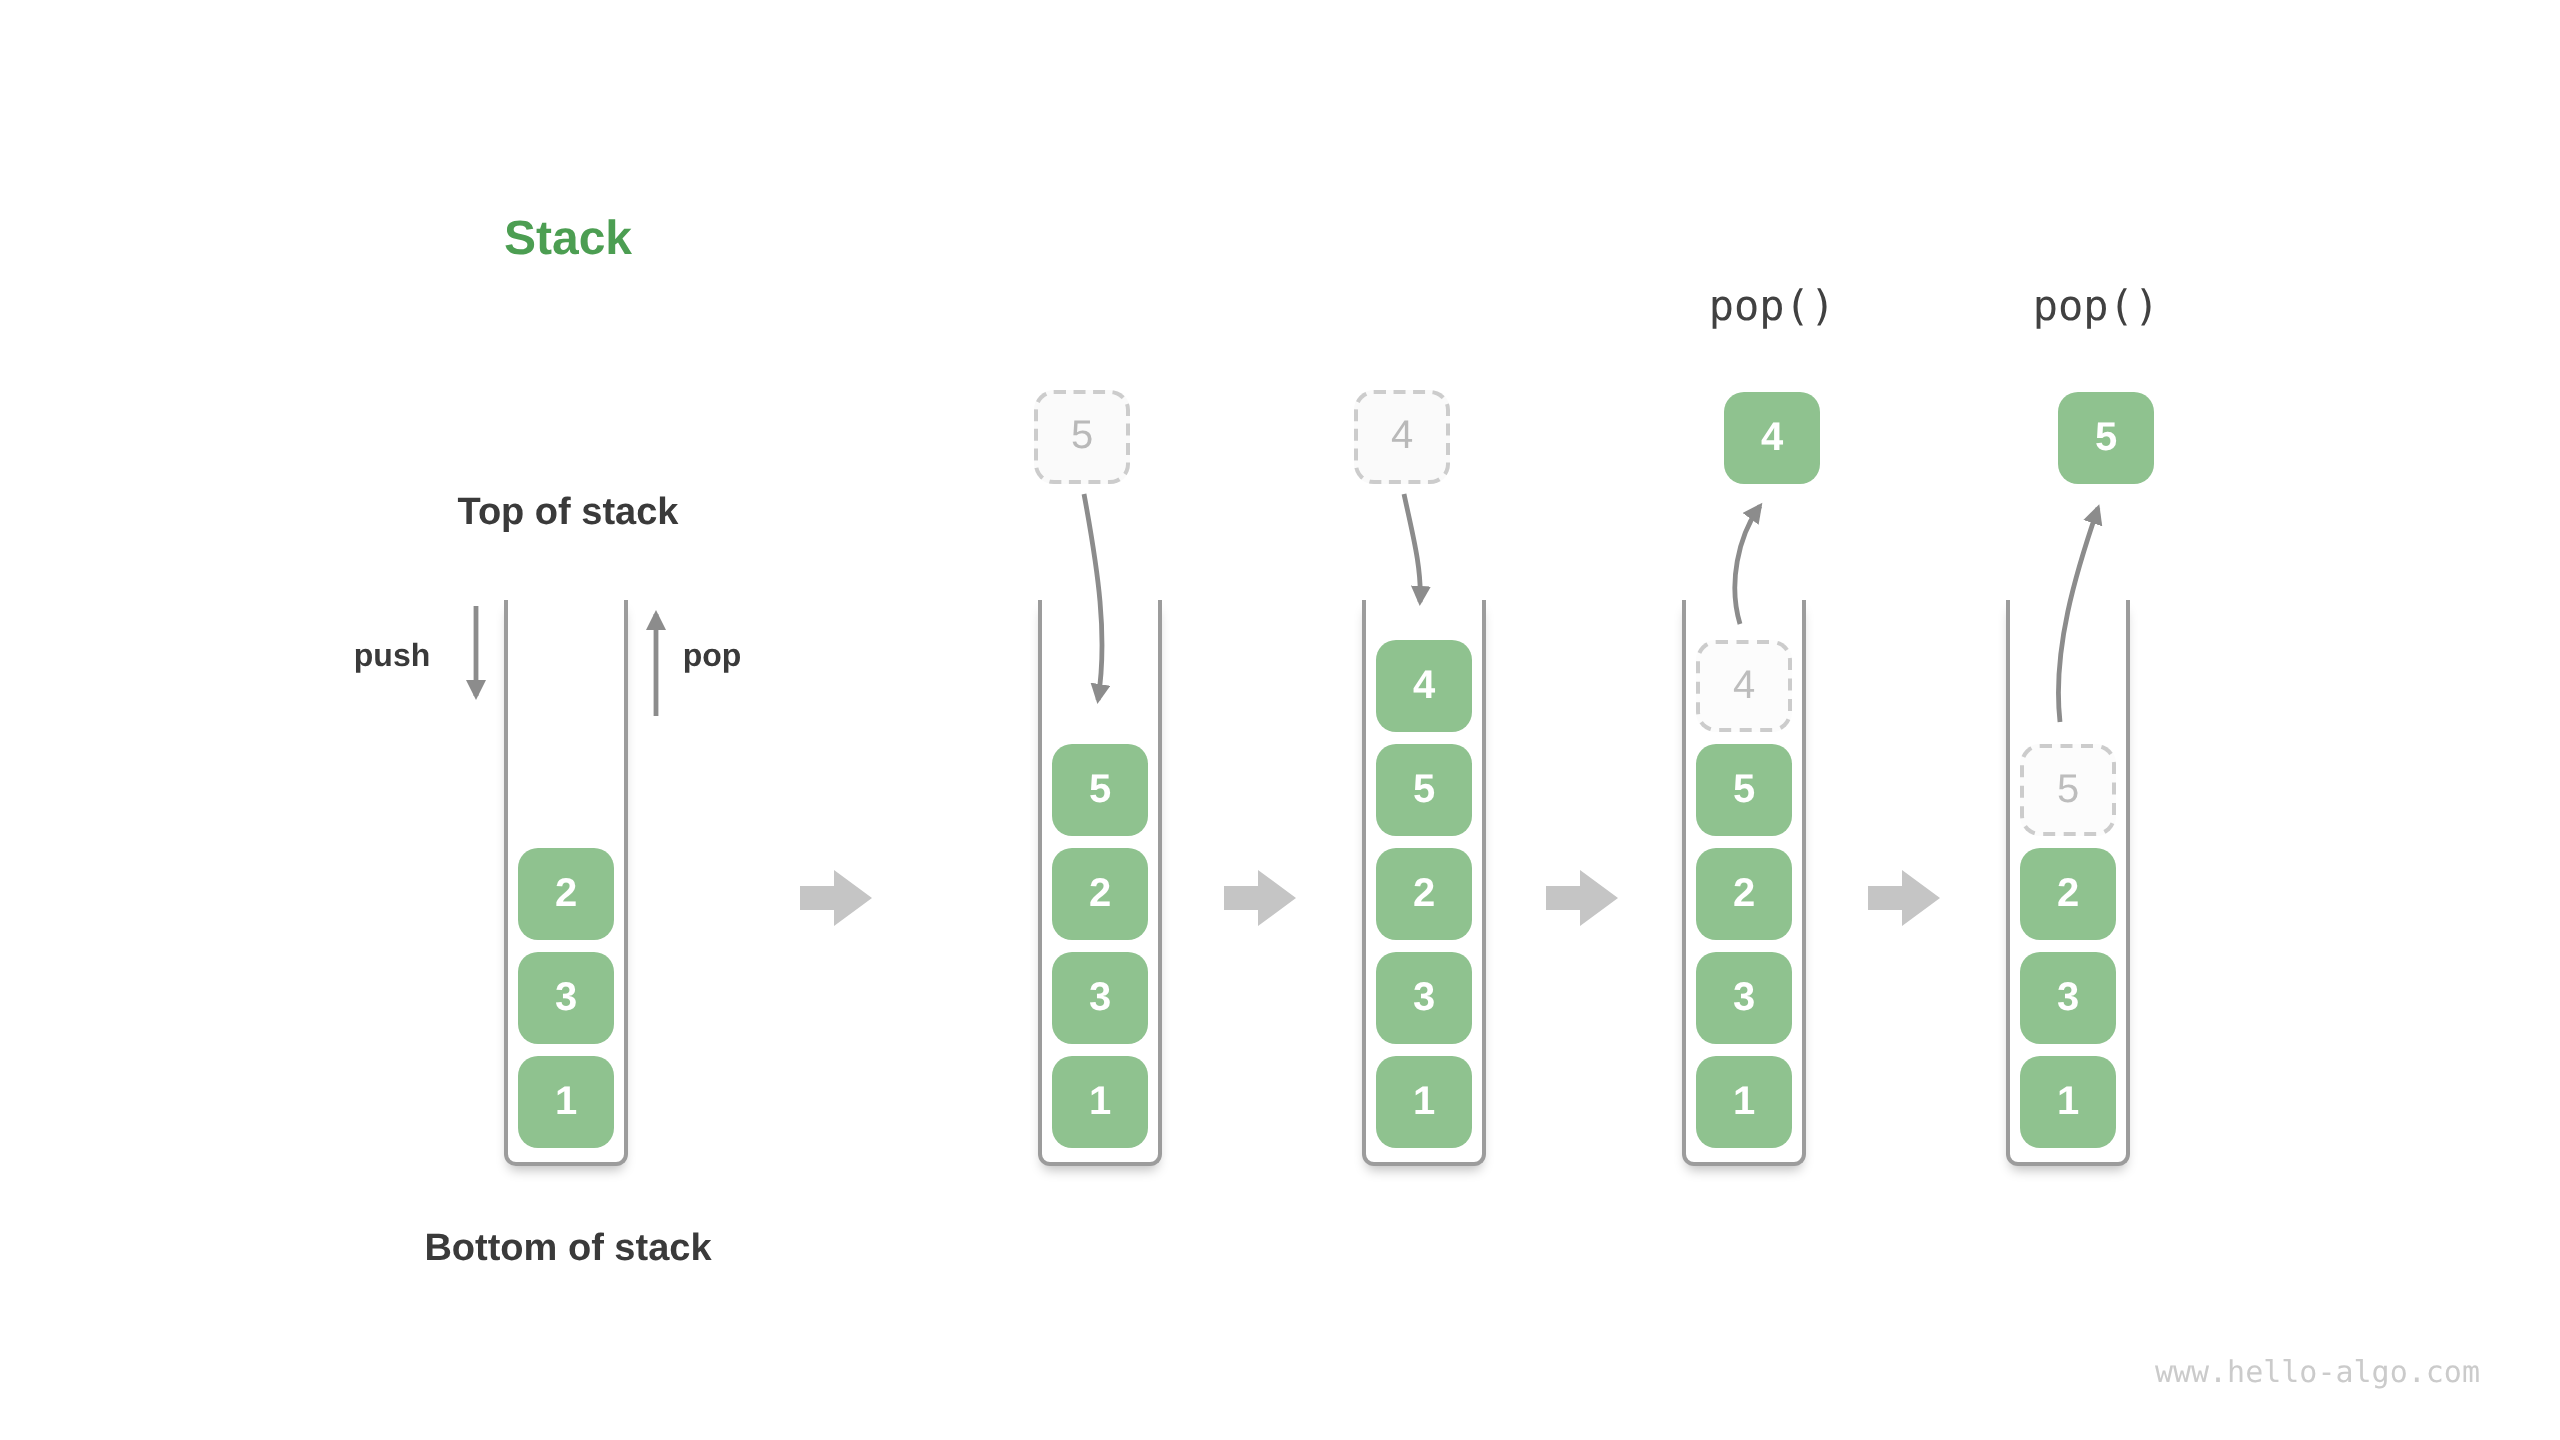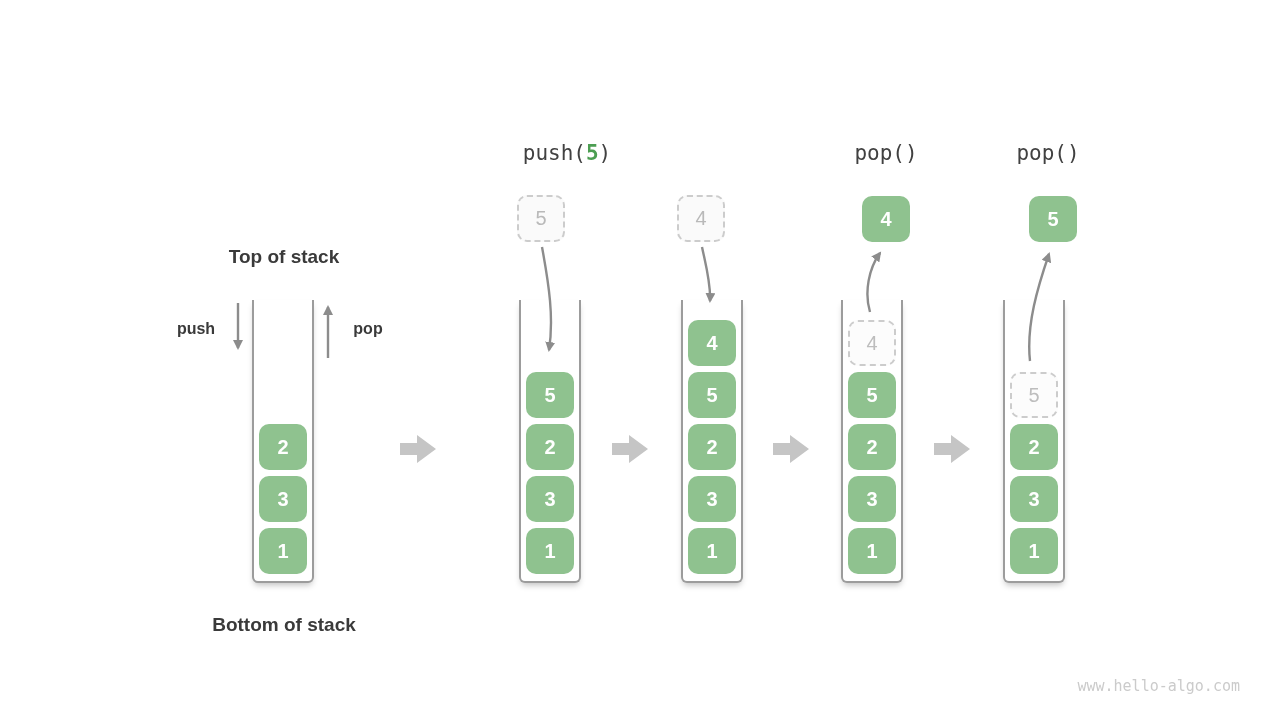--- a/index.html
+++ b/index.html
@@ -73,26 +73,26 @@
     position:absolute;right:40px;top:677px;
     font-family:"DejaVu Sans Mono",monospace;font-size:15px;
     color:var(--watermark-gray);
   }
 </style>
 </head>
 <body>
 
 <div class="canvas">
 
+  <div class="title">Stack</div>
   <div class="side-label" style="left:164px;top:246px;">Top of stack</div>
   <div class="side-label" style="left:164px;top:614px;">Bottom of stack</div>
   <div class="op-word" style="left:156px;top:320px;">push</div>
-  <div class="op-word" style="left:328px;top:320px;">pop</div>
+  <div class="op-word" style="left:316px;top:320px;">pop</div>
 
-  <div class="op-label" style="left:487px;"><span>push(</span><span class="arg">5</span><span>)</span></div>
   <div class="op-label" style="left:806px;"><span>pop()</span></div>
   <div class="op-label" style="left:968px;"><span>pop()</span></div>
 
   <div class="float-box dashed" style="left:517px;top:195px;">5</div>
   <div class="float-box dashed" style="left:677px;top:195px;">4</div>
   <div class="float-box solid" style="left:862px;top:196px;">4</div>
   <div class="float-box solid" style="left:1029px;top:196px;">5</div>
 
   <div class="tube" style="left:252px;"></div>
   <div class="tube" style="left:519px;"></div>

